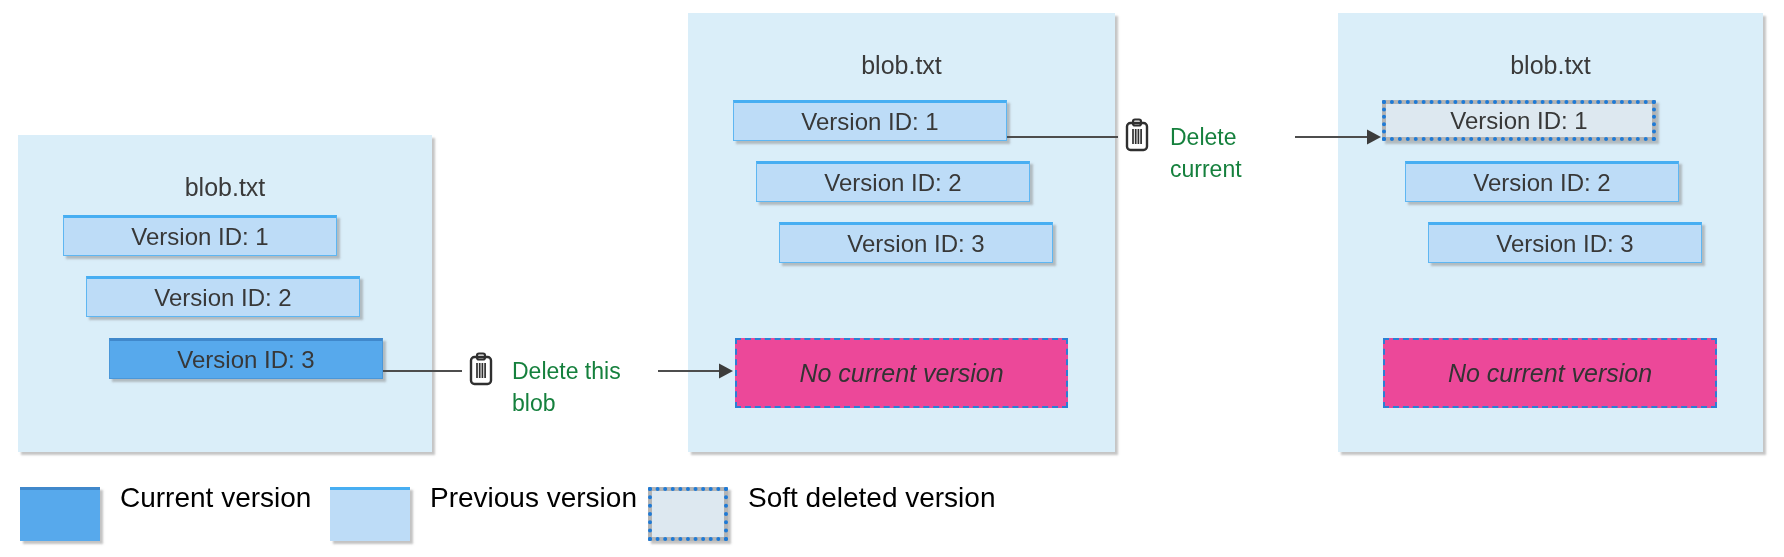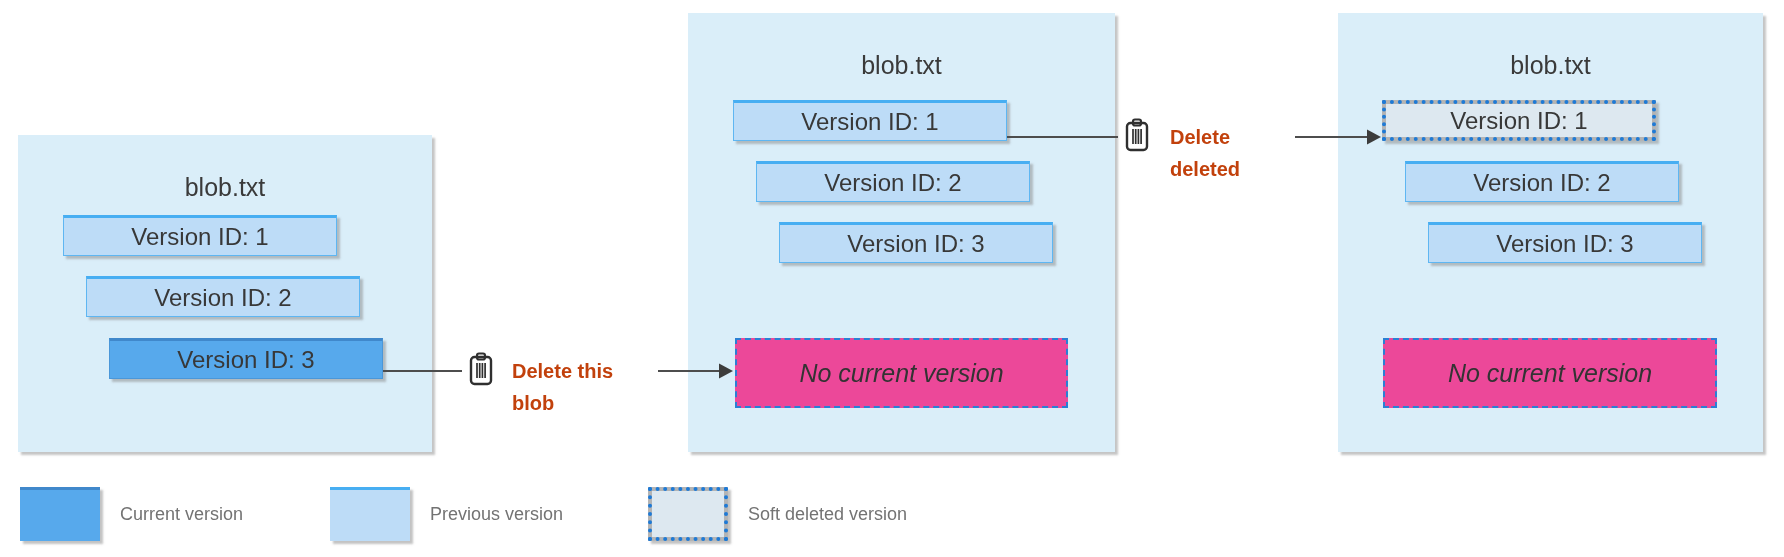--- a/index.html
+++ b/index.html
@@ -35,38 +35,38 @@
                linear-gradient(#b4b4b4,#b4b4b4) border-box;
   }
   .dashed-box{
     position:absolute;box-sizing:border-box;background:#ec4899;
     border:2px dashed #2a7fd4;
     display:flex;align-items:center;justify-content:center;
     font-size:25px;font-style:italic;color:#333333;
   }
   .overlay{position:absolute;left:0;top:0;pointer-events:none;}
   .action-label{
-    position:absolute;font-size:20px;font-weight:bold;color:#c2410c;
+    position:absolute;font-size:23px;font-weight:normal;color:#15803d;
     line-height:32px;white-space:nowrap;
   }
   .trash{position:absolute;}
   .legend-swatch{
     position:absolute;top:487px;width:80px;height:54px;box-sizing:border-box;
     box-shadow:3px 3px 2px rgba(135,135,135,.5);
   }
   .legend-swatch.cur{background:#57a9ec;border-top:3px solid #4088cb;}
   .legend-swatch.prev{background:#bddcf7;border-top:3px solid #47aef2;}
   .legend-swatch.soft{
     border:4px dotted #1e7ad6;
     background:linear-gradient(#dde8f0,#dde8f0) padding-box,
                linear-gradient(#b4b4b4,#b4b4b4) border-box;
   }
   .legend-label{
-    position:absolute;top:487px;height:54px;display:flex;align-items:center;
-    font-size:18px;color:#737373;white-space:nowrap;
+    position:absolute;top:471px;height:54px;display:flex;align-items:center;
+    font-size:28px;color:#000000;white-space:nowrap;
   }
 </style>
 </head>
 <body>
 
 <div class="canvas">
 
   <section class="panel" style="left:18px;top:135px;width:414px;height:317px;">
     <div class="panel-title">blob.txt</div>
     <div class="vbox prev" style="left:45px;top:80px;">Version ID: 1</div>
@@ -115,21 +115,21 @@
   <svg class="trash" style="left:1124px;top:118px;" width="26" height="34" viewBox="0 0 26 34">
     <rect x="9" y="1.5" width="8" height="6" rx="2" fill="none" stroke="#2f2f2f" stroke-width="2.2"></rect>
     <rect x="3" y="5" width="20" height="27" rx="3.5" fill="none" stroke="#2f2f2f" stroke-width="2.4"></rect>
     <line x1="9" y1="11" x2="9" y2="26" stroke="#2f2f2f" stroke-width="1.7"></line>
     <line x1="11.7" y1="11" x2="11.7" y2="26" stroke="#2f2f2f" stroke-width="1.7"></line>
     <line x1="14.4" y1="11" x2="14.4" y2="26" stroke="#2f2f2f" stroke-width="1.7"></line>
     <line x1="17.1" y1="11" x2="17.1" y2="26" stroke="#2f2f2f" stroke-width="1.7"></line>
   </svg>
   <div class="action-label" style="left:1170px;top:121px;">
     <span>Delete</span><br>
-    <span>deleted</span>
+    <span>current</span>
   </div>
 
   <div class="legend-swatch cur" style="left:20px;"></div>
   <div class="legend-label" style="left:120px;">Current version</div>
 
   <div class="legend-swatch prev" style="left:330px;"></div>
   <div class="legend-label" style="left:430px;">Previous version</div>
 
   <div class="legend-swatch soft" style="left:648px;"></div>
   <div class="legend-label" style="left:748px;">Soft deleted version</div>

